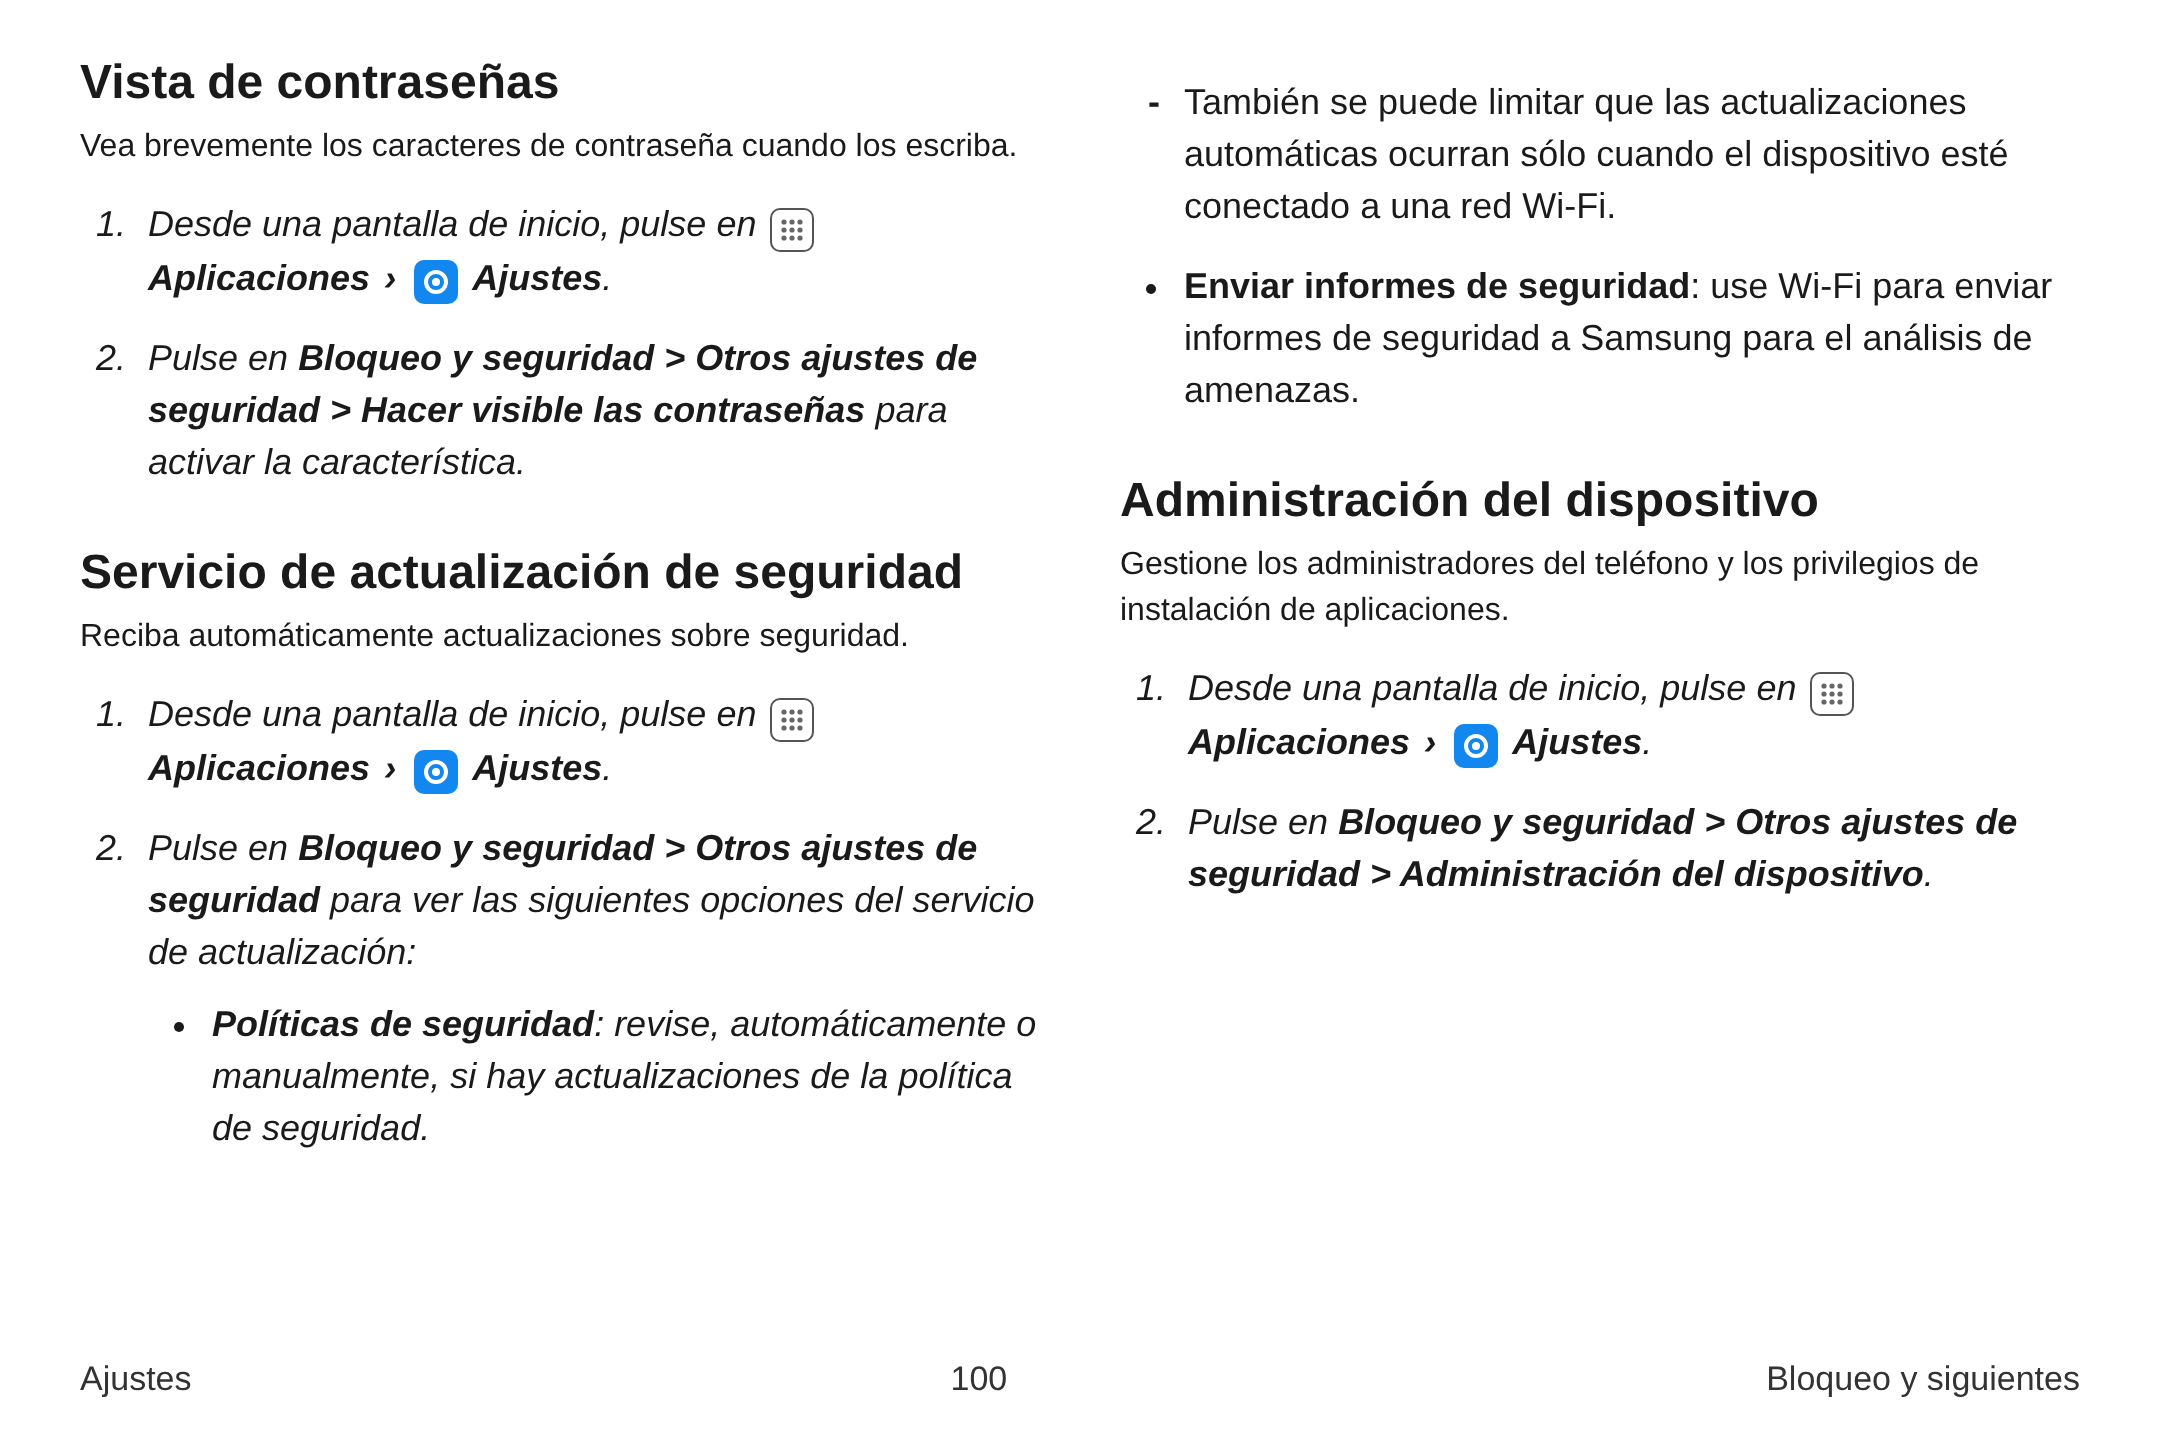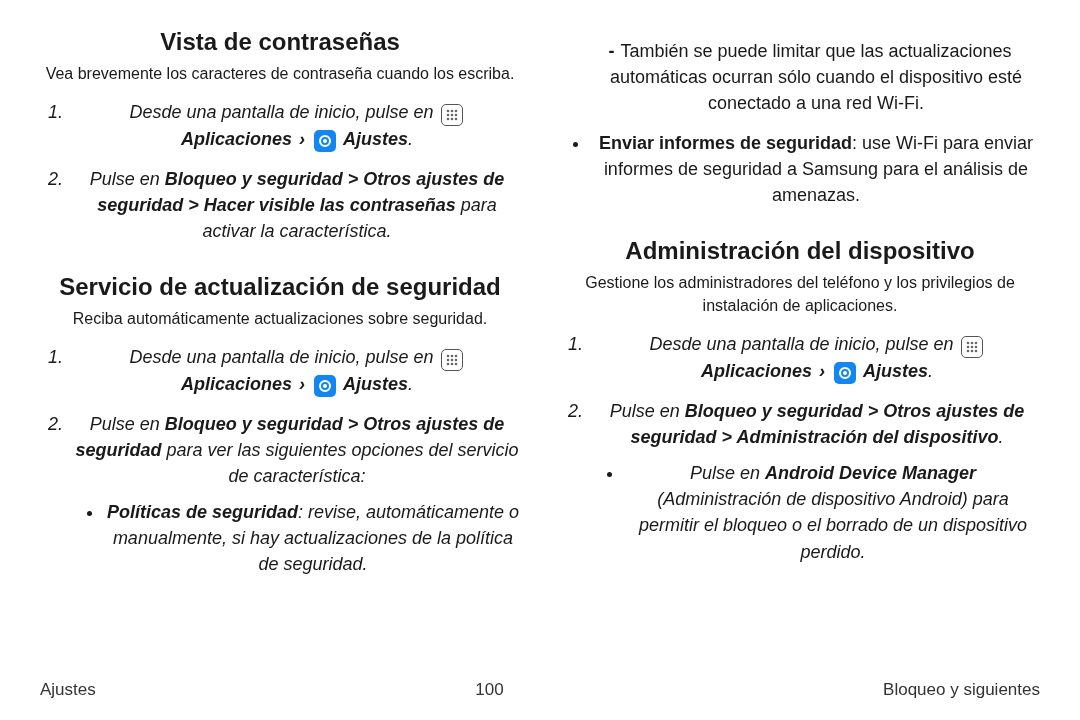--- a/index.html
+++ b/index.html
@@ -10,21 +10,20 @@
     font-family: Arial, Helvetica, sans-serif;
     color: #1a1a1a;
     background: #fff;
   }
   .page {
     box-sizing: border-box;
     width: 1080px;
     height: 720px;
     padding: 28px 40px 0 40px;
     position: relative;
-    text-align: center;
   }
   .cols {
     display: flex;
     gap: 40px;
   }
   .col {
     width: 490px;
   }
   h2 {
     font-size: 24px;
@@ -179,21 +178,21 @@
           <span class="chev">›</span>
           <span class="icon icon-gear">
             <svg width="16" height="16" viewBox="0 0 16 16">
                 <circle cx="8" cy="8" r="5" fill="none" stroke="#fff" stroke-width="2"></circle>
                 <circle cx="8" cy="8" r="2" fill="#fff"></circle>
               </svg>
           </span>
           <b>Ajustes</b>.
         </li>
         <li>
-          <span>Pulse en </span><b>Bloqueo y seguridad &gt; Otros ajustes de seguridad</b><span> para ver las siguientes opciones del servicio de característica:</span>
+          <span>Pulse en </span><b>Bloqueo y seguridad &gt; Otros ajustes de seguridad</b><span> para ver las siguientes opciones del servicio de actualización:</span>
           <ul>
             <li>
               <b>Políticas de seguridad</b><span>: revise, automáticamente o manualmente, si hay actualizaciones de la política de seguridad.</span>
             </li>
           </ul>
         </li>
       </ol>
 
     </div>
 
@@ -235,25 +234,20 @@
           <span class="icon icon-gear">
             <svg width="16" height="16" viewBox="0 0 16 16">
                 <circle cx="8" cy="8" r="5" fill="none" stroke="#fff" stroke-width="2"></circle>
                 <circle cx="8" cy="8" r="2" fill="#fff"></circle>
               </svg>
           </span>
           <b>Ajustes</b>.
         </li>
         <li>
           <span>Pulse en </span><b>Bloqueo y seguridad &gt; Otros ajustes de seguridad &gt; Administración del dispositivo</b>.
-          <ul>
-            <li>
-              <span>Pulse en </span><b>Android Device Manager</b><span> (Administración de dispositivo Android) para permitir el bloqueo o el borrado de un dispositivo perdido.</span>
-            </li>
-          </ul>
         </li>
       </ol>
 
     </div>
 
   </div>
 
   <div class="footer">
     <span>Ajustes</span>
     <span>100</span>

